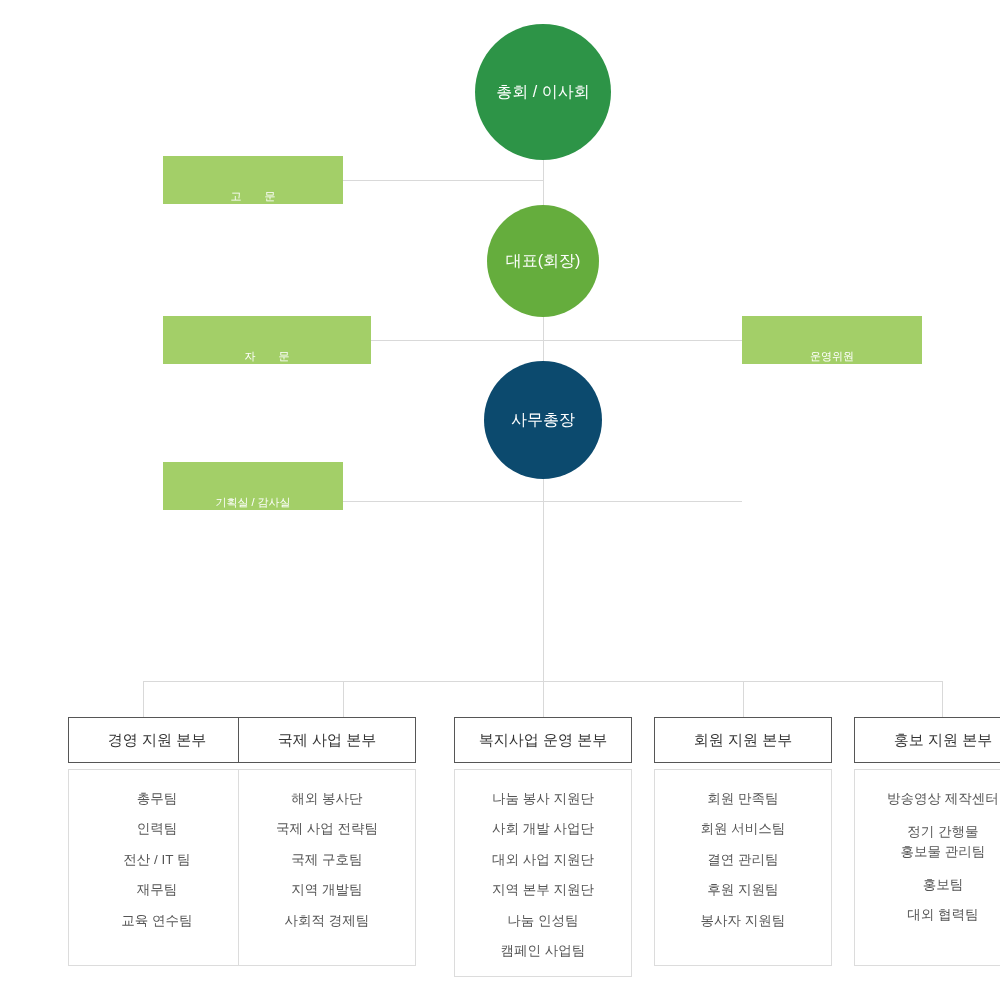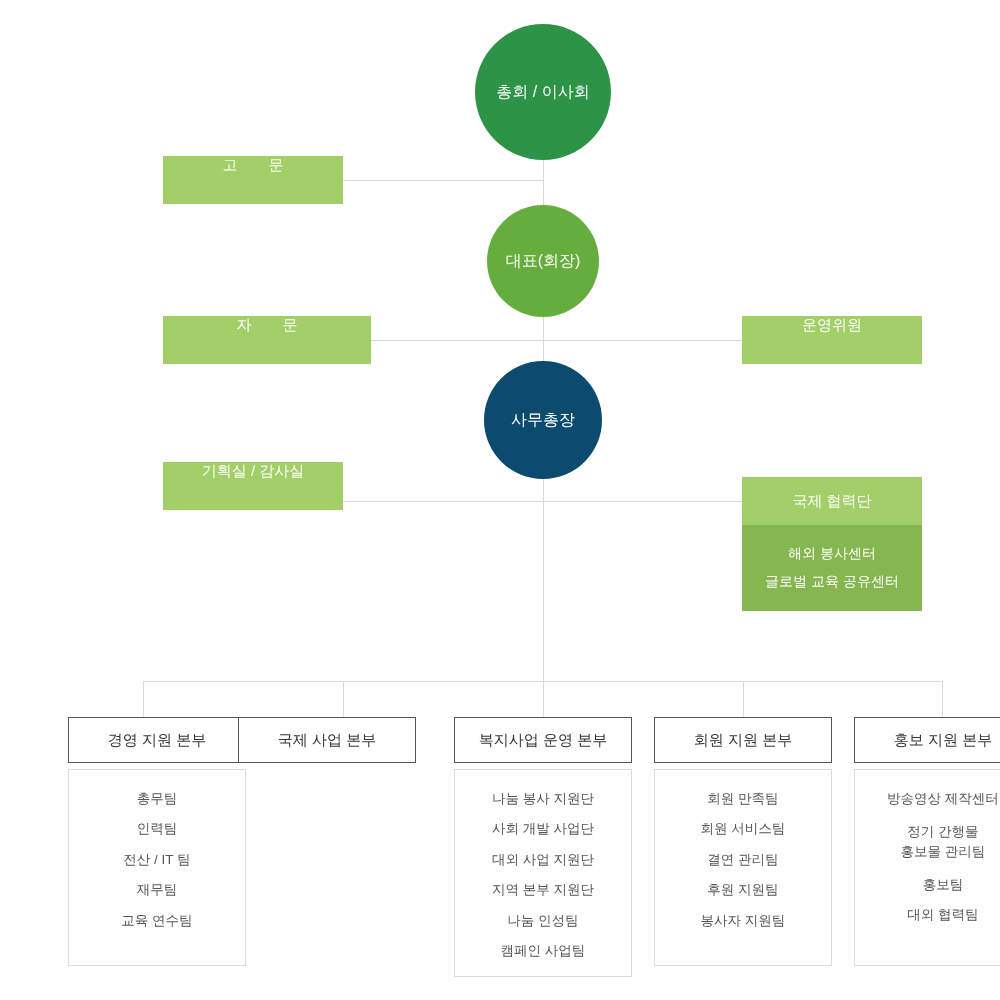--- a/index.html
+++ b/index.html
@@ -59,23 +59,23 @@
     background: #0c4a6e;
     font-size: 16px;
   }
 
   
   .gbox {
     position: absolute;
     background: #a3cf68;
     color: #ffffff;
     display: flex;
-    align-items: flex-start;
-    justify-content: center;
-    font-size: 15px;
+    align-items: flex-end;
+    justify-content: center;
+    font-size: 11px;
     box-sizing: border-box;
   }
   .gbox.spaced { letter-spacing: 0.9em; text-indent: 0.9em; }
 
   .box-gomun   { left: 119px; top: 156px; width: 180px; height: 48px; }
   .box-jamun   { left: 119px; top: 316px; width: 208px; height: 48px; }
   .box-plan    { left: 119px; top: 462px; width: 180px; height: 48px; }
   .box-oper    { left: 698px; top: 316px; width: 180px; height: 48px; }
 
   
@@ -180,46 +180,44 @@
   <div class="gbox box-jamun spaced">
     <span>자 문</span>
   </div>
   <div class="gbox box-plan">
     <span>기획실 / 감사실</span>
   </div>
   <div class="gbox box-oper">
     <span>운영위원</span>
   </div>
 
-  <div class="intl-group">
-    <div class="intl-head">
-      <span>국제 협력단</span>
-    </div>
-    <div class="intl-body">
-      <div>해외 봉사센터</div>
-      <div>글로벌 교육 공유센터</div>
-    </div>
-  </div>
 
   <div class="dept d0">
     <div class="dept-head">
       <span>경영 지원 본부</span>
     </div>
     <div class="dept-body">
       <div class="dept-item">총무팀</div>
       <div class="dept-item">인력팀</div>
       <div class="dept-item">전산 / IT 팀</div>
       <div class="dept-item">재무팀</div>
       <div class="dept-item">교육 연수팀</div>
     </div>
   </div>
 
   <div class="dept d1">
     <div class="dept-head">
       <span>국제 사업 본부</span>
+    </div>
+    <div class="dept-body">
+      <div class="dept-item">해외 봉사단</div>
+      <div class="dept-item">국제 사업 전략팀</div>
+      <div class="dept-item">국제 구호팀</div>
+      <div class="dept-item">지역 개발팀</div>
+      <div class="dept-item">사회적 경제팀</div>
     </div>
   </div>
 
   <div class="dept d2">
     <div class="dept-head">
       <span>복지사업 운영 본부</span>
     </div>
     <div class="dept-body">
       <div class="dept-item">나눔 봉사 지원단</div>
       <div class="dept-item">사회 개발 사업단</div>

